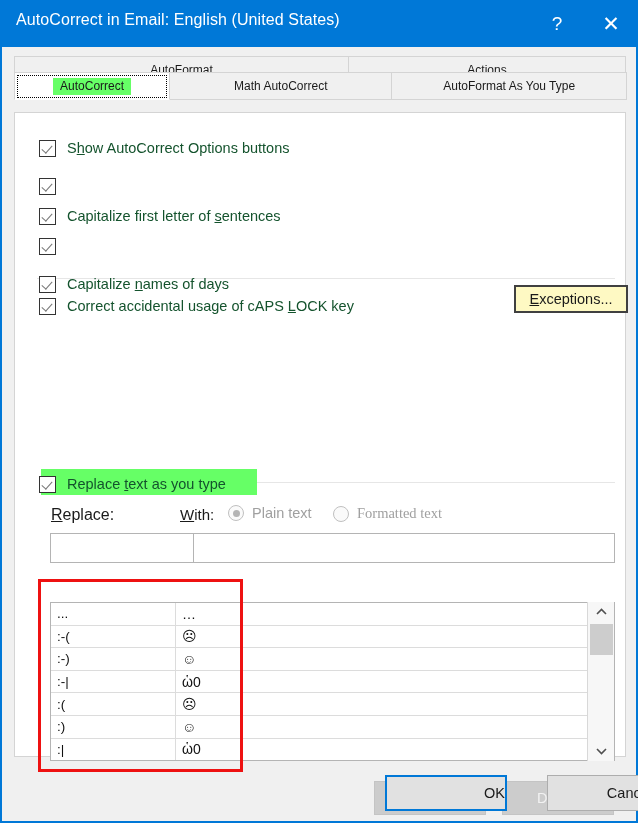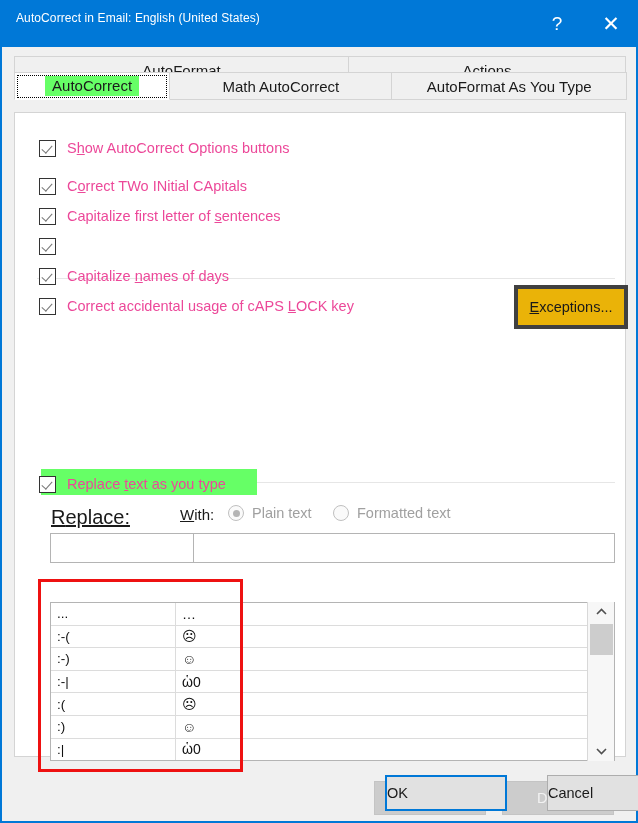--- a/index.html
+++ b/index.html
@@ -31,21 +31,21 @@
     left: -2px; top: 0;
     width: 638px;
     height: 47px;
     background: #0078d7;
     color: #ffffff;
   }
   #title-text {
     position: absolute;
     left: 16px;
     top: 11px;
-    font-size: 12px;
+    font-size: 16px;
     letter-spacing: 0.1px;
     white-space: nowrap;
     color: #ffffff;
   }
   .title-btn {
     position: absolute;
     top: 0;
     width: 46px;
     height: 47px;
     color: #ffffff;
@@ -77,21 +77,21 @@
 
   .tab {
     box-sizing: border-box;
     height: 28px;
     background: #f0f0f0;
     border: 1px solid #d4d4d4;
     border-bottom: 1px solid #d4d4d4;
     display: flex;
     align-items: center;
     justify-content: center;
-    font-size: 15px;
+    font-size: 12px;
     color: #1a1a1a;
     margin-right: -1px;
     cursor: default;
     position: relative;
   }
   .tab.active {
     background: #ffffff;
     border-bottom: 1px solid #ffffff;
     z-index: 5;
   }
@@ -144,43 +144,43 @@
     left: 4px;
     top: 2px;
     width: 5px;
     height: 9px;
     border: solid #777777;
     border-width: 0 1.6px 1.6px 0;
     transform: rotate(42deg);
   }
   .cblabel {
     font-size: 14.5px;
-    color: #ec4899;
+    color: #14532d;
     white-space: nowrap;
   }
   .acc { text-decoration: underline; }
 
   #sep-line {
     position: absolute;
     left: 22px;
     top: 165px;
     width: 578px;
     height: 1px;
     background: #e6e6e6;
   }
 
   
   #exceptions-btn {
     position: absolute;
     left: 499px;
     top: 172px;
     width: 114px;
-    height: 44px;
-    background: #eab308;
-    border: 4px solid #404040;
+    height: 28px;
+    background: #fef9c3;
+    border: 2px solid #404040;
     box-sizing: border-box;
     font-size: 14.5px;
     color: #1a1a1a;
     display: flex;
     align-items: center;
     justify-content: center;
     cursor: default;
   }
 
   
@@ -199,40 +199,39 @@
     width: 358px;
     height: 1px;
     background: #e6e6e6;
   }
 
   
   #replace-label {
     position: absolute;
     left: 36px;
     top: 393px;
-    font-size: 20px;
+    font-size: 16px;
     color: #1a1a1a;
-    text-decoration: underline;
   }
   #with-label {
     position: absolute;
     left: 165px;
     top: 393px;
     font-size: 15px;
     color: #1a1a1a;
   }
   .radio-opt {
     position: absolute;
     top: 392px;
     display: flex;
     align-items: center;
     cursor: default;
   }
   #radio-plain { left: 213px; }
-  #radio-formatted { left: 318px; }
+  #radio-formatted { left: 318px; font-family: Liberation Serif, serif; }
   .radio-mark {
     width: 16px;
     height: 16px;
     border-radius: 50%;
     border: 1px solid #c0c0c0;
     background: #fafafa;
     box-sizing: border-box;
     position: relative;
     margin-right: 8px;
     flex: 0 0 auto;
@@ -378,21 +377,21 @@
     position: absolute;
     top: 775px;
     height: 36px;
     box-sizing: border-box;
     background: #e1e1e1;
     border: 1px solid #adadad;
     font-size: 14.5px;
     color: #1a1a1a;
     display: flex;
     align-items: center;
-    justify-content: flex-start;
+    justify-content: flex-end;
     cursor: default;
   }
   #ok-btn {
     left: 383px;
     width: 122px;
     border: 2px solid #0078d7;
   }
   #cancel-btn {
     left: 545px;
     width: 106px;
@@ -435,33 +434,32 @@
 
     <div class="cbrow" style="top:24px">
       <span class="cbox checked"></span>
       <span class="cblabel"><span>S</span><span class="acc">h</span><span>ow AutoCorrect Options buttons</span></span>
     </div>
 
     <div id="sep-line"></div>
 
     <div class="cbrow" style="top:62px">
       <span class="cbox checked"></span>
-      <span class="cblabel"><span>C</span><span class="acc">o</span><span>rrect TWo INitial CApitals</span></span>
     </div>
 
     <div class="cbrow" style="top:92px">
       <span class="cbox checked"></span>
       <span class="cblabel"><span>Capitalize first letter of </span><span class="acc">s</span><span>entences</span></span>
     </div>
 
     <div class="cbrow" style="top:122px">
       <span class="cbox checked"></span>
     </div>
 
-    <div class="cbrow" style="top:152px">
+    <div class="cbrow" style="top:160px">
       <span class="cbox checked"></span>
       <span class="cblabel"><span>Capitalize </span><span class="acc">n</span><span>ames of days</span></span>
     </div>
 
     <div class="cbrow" style="top:182px">
       <span class="cbox checked"></span>
       <span class="cblabel"><span>Correct accidental usage of cAPS </span><span class="acc">L</span><span>OCK key</span></span>
     </div>
 
     <div id="exceptions-btn">

